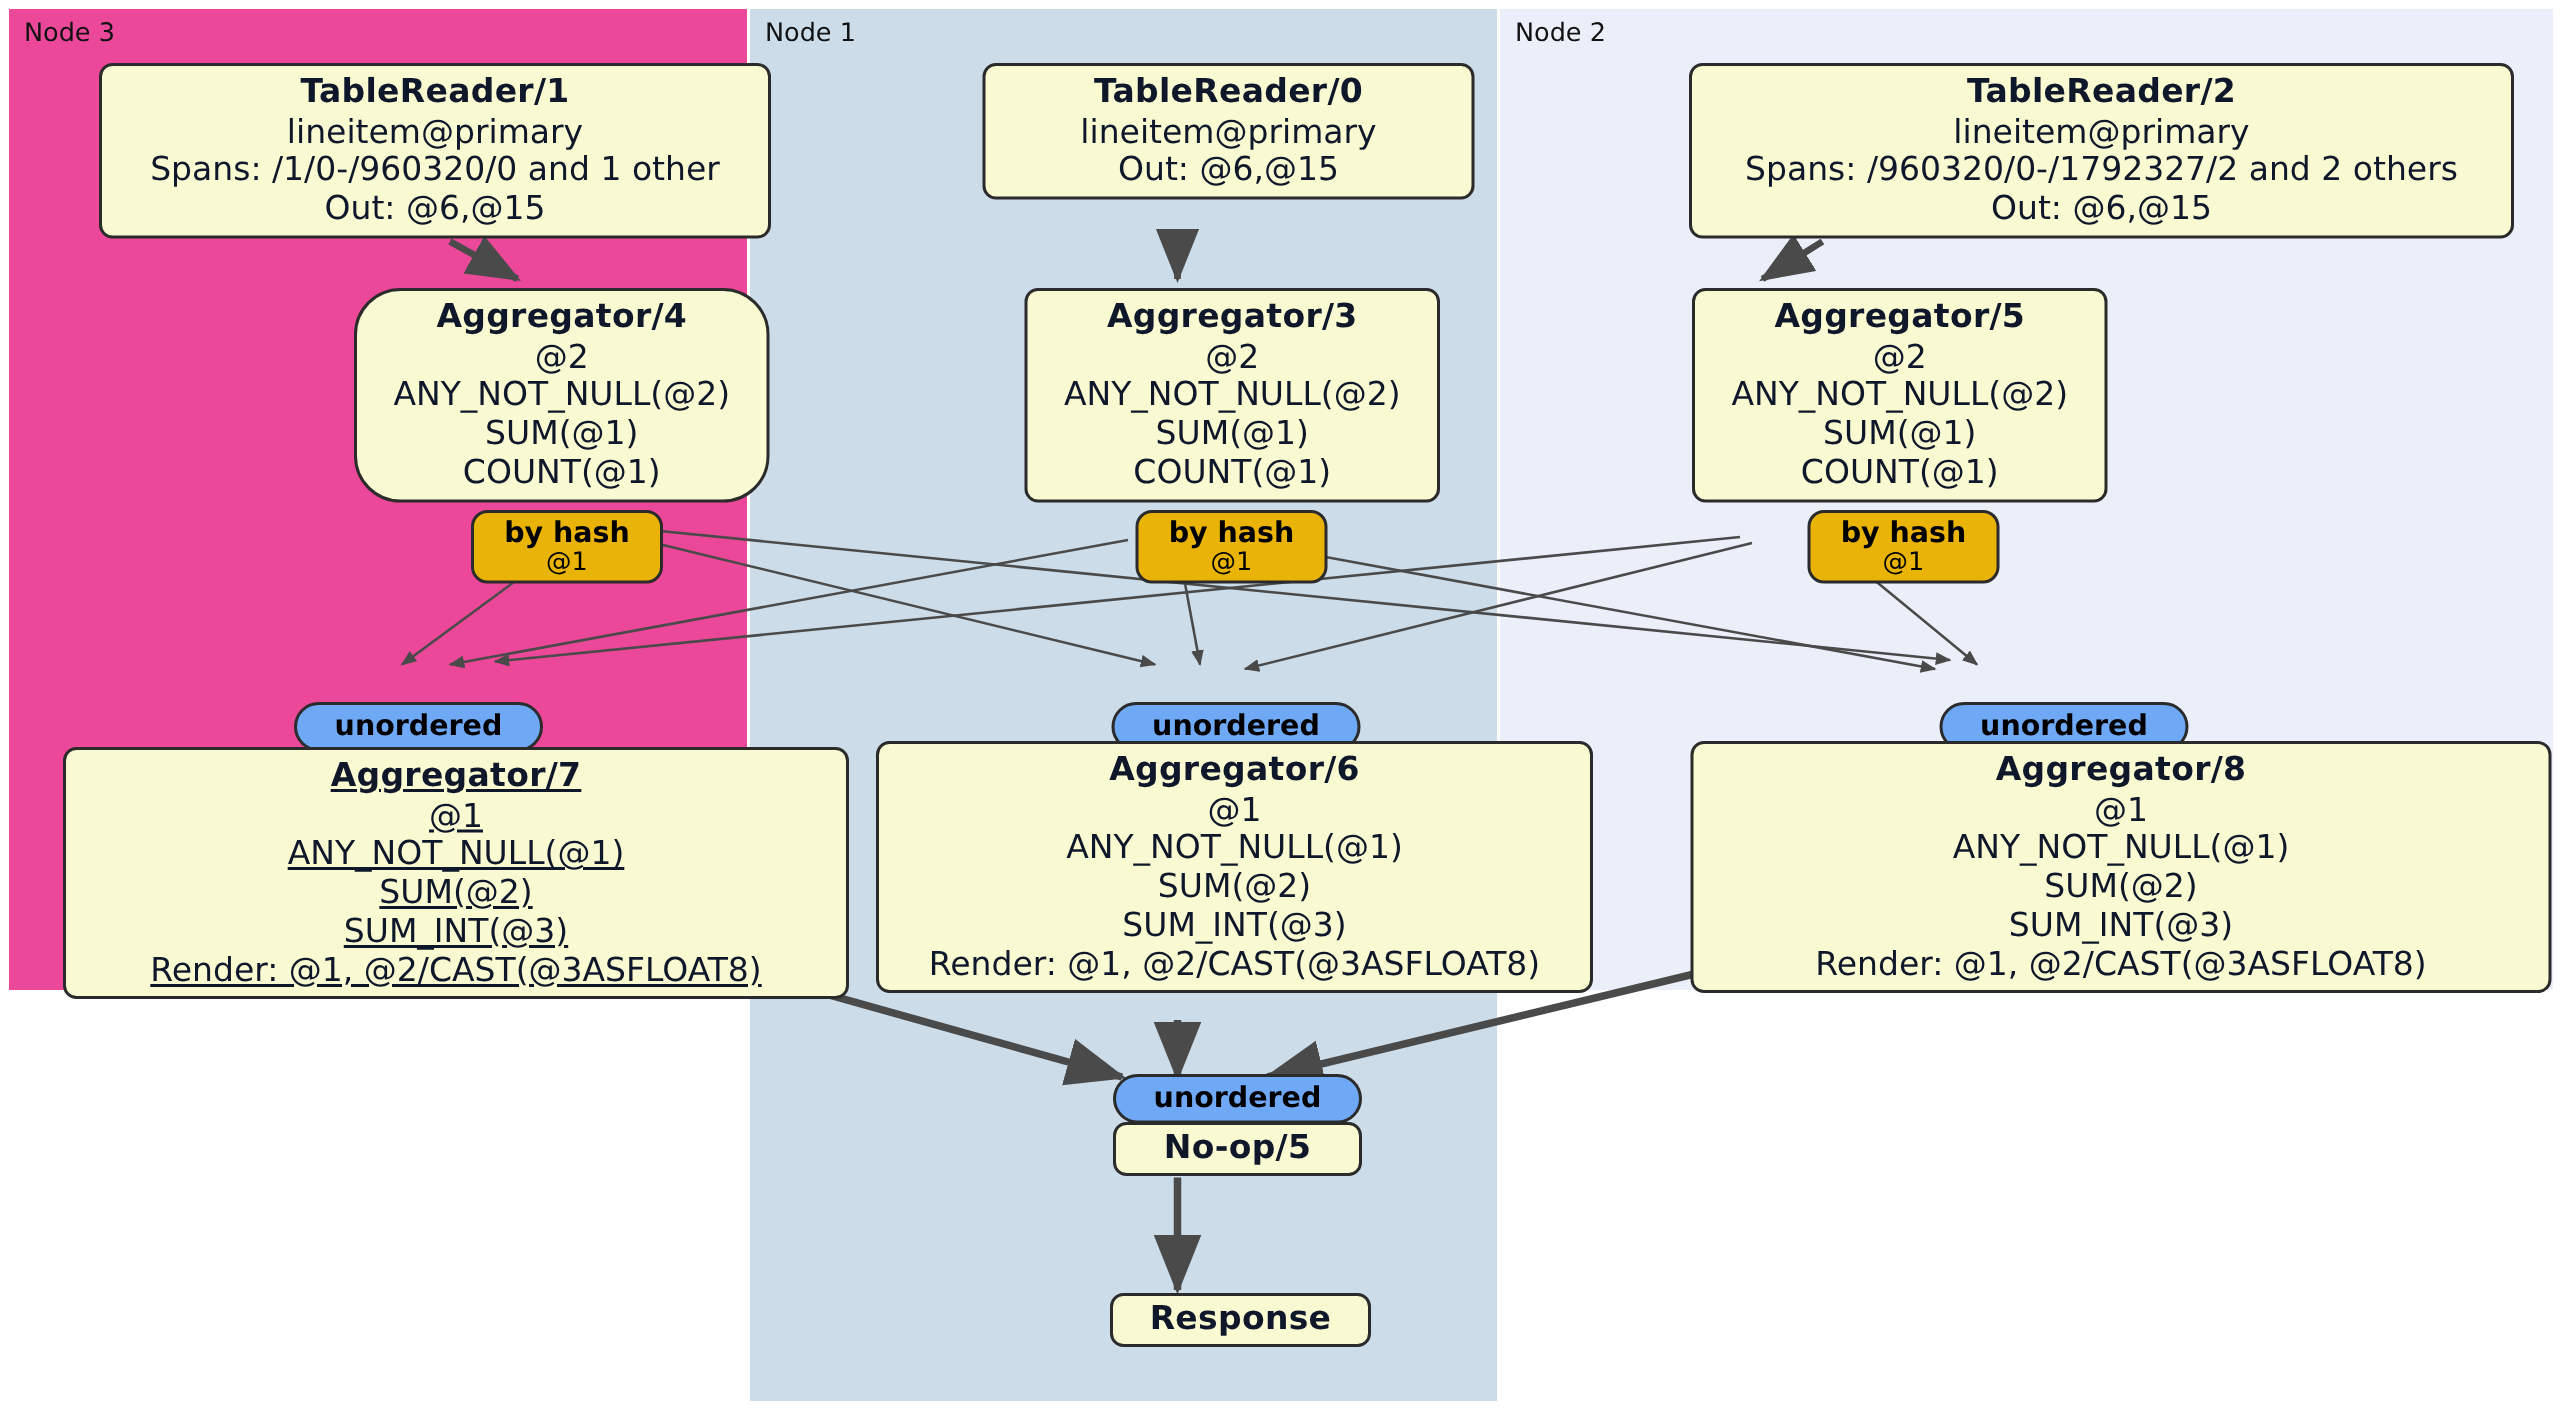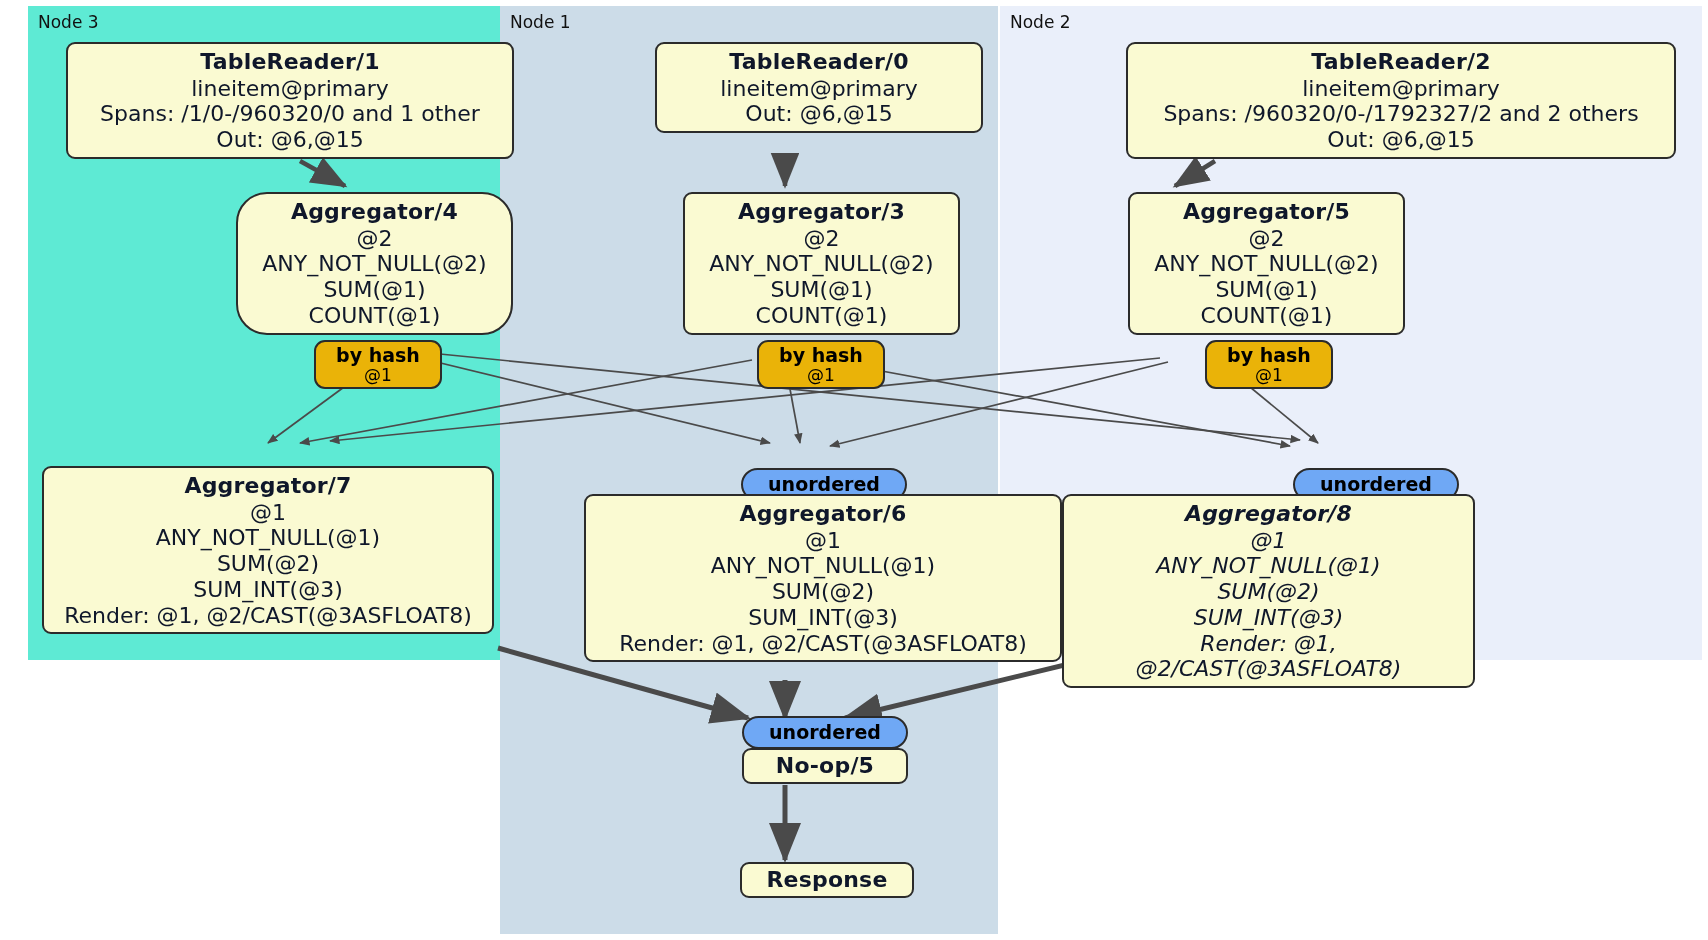--- a/index.html
+++ b/index.html
@@ -64,21 +64,21 @@
     padding:4px 12px;
     font-weight:bold;font-size:19px;
   }
   .pill.unord .hl{display:block;}
 </style>
 </head>
 <body>
 
 <div id="stage">
 
-  <div class="node-panel" style="left:6px;top:6px;width:492px;height:654px;background:#5eead4;margin-left:22px;">
+  <div class="node-panel" style="left:6px;top:6px;width:492px;height:654px;background:#ec4899;">
     <span class="node-label">Node 3</span>
   </div>
 
   <div class="node-panel" style="left:500px;top:6px;width:498px;height:928px;background:#ccdce8;">
     <span class="node-label">Node 1</span>
   </div>
 
   <div class="node-panel" style="left:1000px;top:6px;width:702px;height:654px;background:#eaeffa;">
     <span class="node-label">Node 2</span>
   </div>
@@ -195,39 +195,39 @@
   </div>
 
   <div class="pill unord" style="left:741px;top:468px;width:166px;">
     <span class="hl">unordered</span>
   </div>
 
   <div class="pill unord" style="left:1293px;top:468px;width:166px;">
     <span class="hl">unordered</span>
   </div>
 
-  <div class="proc" style="left:42px;top:466px;width:452px;">
+  <div class="proc" style="left:42px;top:498px;width:524px;text-decoration:underline;">
     <span class="ttl">Aggregator/7</span>
     <span class="ln">@1</span>
     <span class="ln">ANY_NOT_NULL(@1)</span>
     <span class="ln">SUM(@2)</span>
     <span class="ln">SUM_INT(@3)</span>
     <span class="ln">Render: @1, @2/CAST(@3ASFLOAT8)</span>
   </div>
 
   <div class="proc" style="left:584px;top:494px;width:478px;">
     <span class="ttl">Aggregator/6</span>
     <span class="ln">@1</span>
     <span class="ln">ANY_NOT_NULL(@1)</span>
     <span class="ln">SUM(@2)</span>
     <span class="ln">SUM_INT(@3)</span>
     <span class="ln">Render: @1, @2/CAST(@3ASFLOAT8)</span>
   </div>
 
-  <div class="proc" style="left:1062px;top:494px;width:413px;font-style:italic;">
+  <div class="proc" style="left:1127px;top:494px;width:574px;">
     <span class="ttl">Aggregator/8</span>
     <span class="ln">@1</span>
     <span class="ln">ANY_NOT_NULL(@1)</span>
     <span class="ln">SUM(@2)</span>
     <span class="ln">SUM_INT(@3)</span>
     <span class="ln">Render: @1, @2/CAST(@3ASFLOAT8)</span>
   </div>
 
   <div class="pill unord" style="left:742px;top:716px;width:166px;">
     <span class="hl">unordered</span>

